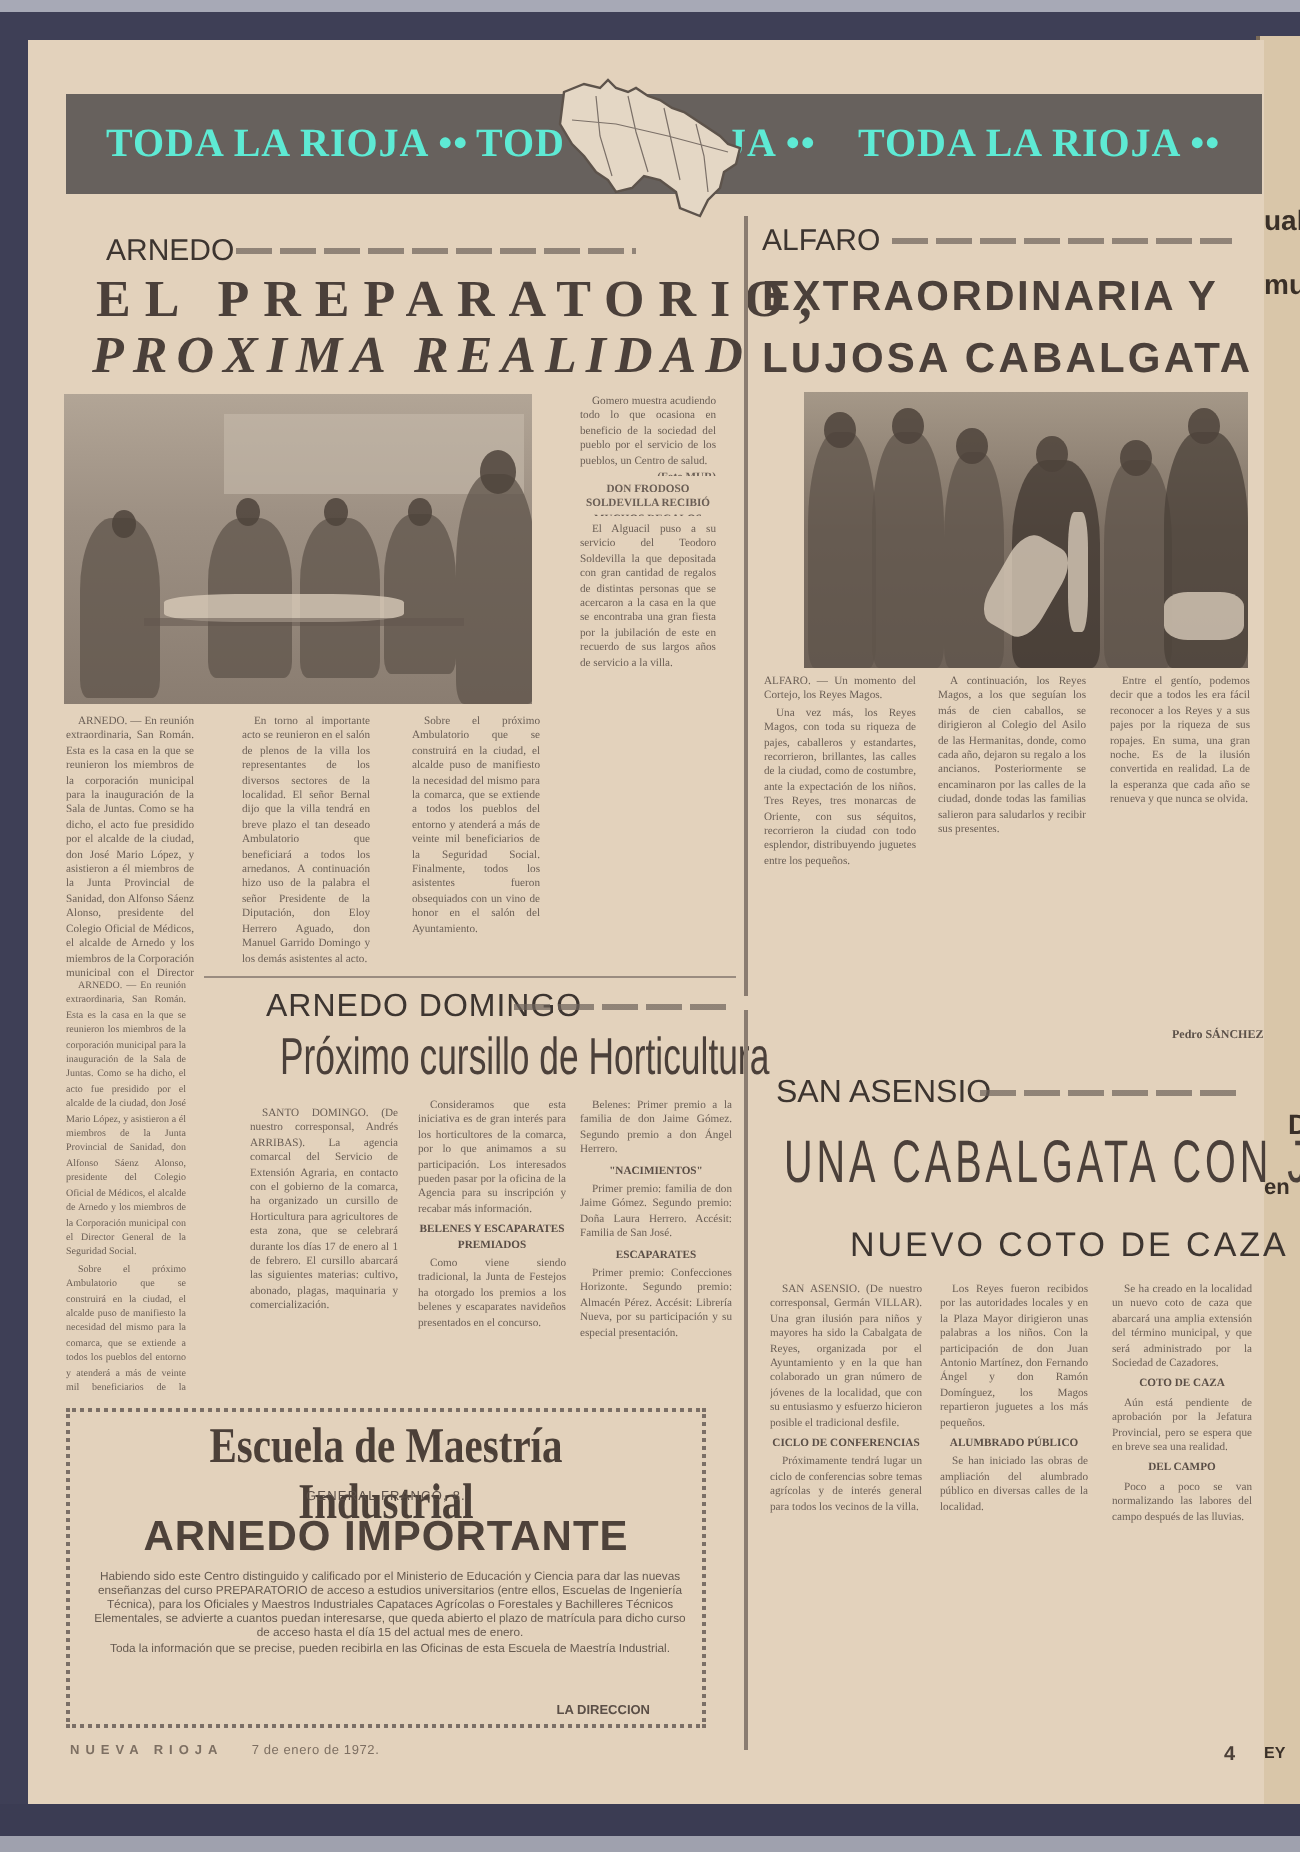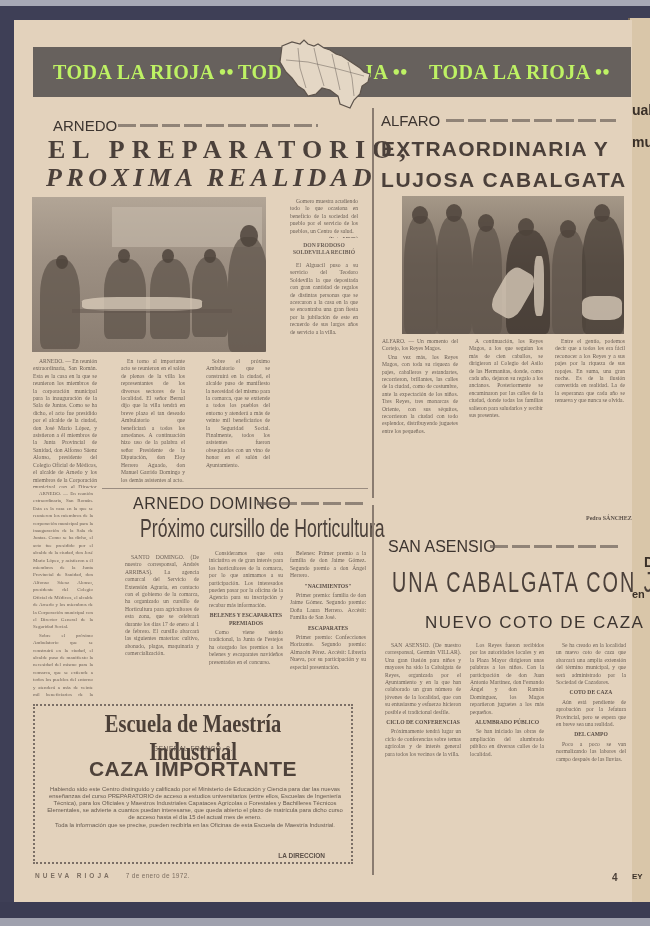--- a/index.html
+++ b/index.html
@@ -7,21 +7,21 @@
   body { background: #3e3f56; position: relative; font-family: "Liberation Serif", serif; }
   .top-edge { position:absolute; left:0; top:0; width:650px; height:6px; background:#a7a9b6; }
   .page { position:absolute; left:14px; top:20px; width:618px; height:882px; background:#e3d2bc; }
   .page-shadow-right { position:absolute; left:628px; top:18px; width:22px; height:890px; background:#d9c6a9; border-left:2px solid #7a6a58; }
   .right-strip-text { position:absolute; font-family:"Liberation Sans", sans-serif; font-weight:bold; color:#3a3028; font-size:14px; }
   .bottom-band { position:absolute; left:0; top:902px; width:650px; height:24px; background:#3b3c53; }
   .bottom-band2 { position:absolute; left:0; top:918px; width:650px; height:8px; background:#9fa1ae; }
 
   
   .banner { position:absolute; left:33px; top:47px; width:598px; height:50px; background:#67615d; }
-  .banner span { position:absolute; top:14px; color:#bef264; font-family:"Liberation Serif", serif; font-weight:bold; font-size:20px; letter-spacing:0.5px; }
+  .banner span { position:absolute; top:14px; color:#5eead4; font-family:"Liberation Serif", serif; font-weight:bold; font-size:20px; letter-spacing:0.5px; }
   .map { position:absolute; left:278px; top:38px; width:100px; height:72px; }
 
   
   .section-label { position:absolute; font-family:"Liberation Sans", sans-serif; font-size:15px; color:#3d3530; }
   .dash-rule { position:absolute; height:3px; background: repeating-linear-gradient(90deg, #6d625a 0 18px, transparent 18px 22px); opacity:.7; }
   .h-serif { position:absolute; font-family:"Liberation Serif", serif; font-weight:bold; color:#4b403a; letter-spacing:3px; white-space:nowrap; }
   .h-sans { position:absolute; font-family:"Liberation Sans", sans-serif; font-weight:bold; color:#4b403a; white-space:nowrap; }
   .h-cond { position:absolute; font-family:"Liberation Sans Narrow","Liberation Sans", sans-serif; color:#4b403a; white-space:nowrap; transform-origin:left top; }
 
   
@@ -203,21 +203,21 @@
   <p>Se ha creado en la localidad un nuevo coto de caza que abarcará una amplia extensión del término municipal, y que será administrado por la Sociedad de Cazadores.</p>
   <div class="sub">COTO DE CAZA</div>
   <p>Aún está pendiente de aprobación por la Jefatura Provincial, pero se espera que en breve sea una realidad.</p>
   <div class="sub">DEL CAMPO</div>
   <p>Poco a poco se van normalizando las labores del campo después de las lluvias.</p>
 </div>
 
 <div class="ad">
   <div class="ad-title">Escuela de Maestría Industrial</div>
   <div class="ad-addr">GENERAL FRANCO, 8.</div>
-  <div class="ad-head">CAZA IMPORTANTE</div>
+  <div class="ad-head">ARNEDO IMPORTANTE</div>
   <div class="ad-body">
     <p>Habiendo sido este Centro distinguido y calificado por el Ministerio de Educación y Ciencia para dar las nuevas enseñanzas del curso PREPARATORIO de acceso a estudios universitarios (entre ellos, Escuelas de Ingeniería Técnica), para los Oficiales y Maestros Industriales Capataces Agrícolas o Forestales y Bachilleres Técnicos Elementales, se advierte a cuantos puedan interesarse, que queda abierto el plazo de matrícula para dicho curso de acceso hasta el día 15 del actual mes de enero.</p>
     <p>Toda la información que se precise, pueden recibirla en las Oficinas de esta Escuela de Maestría Industrial.</p>
   </div>
   <div class="ad-sign">LA DIRECCION</div>
 </div>
 
 <div class="footer">
   <span class="name">NUEVA RIOJA</span>
   <span>7 de enero de 1972.</span>

